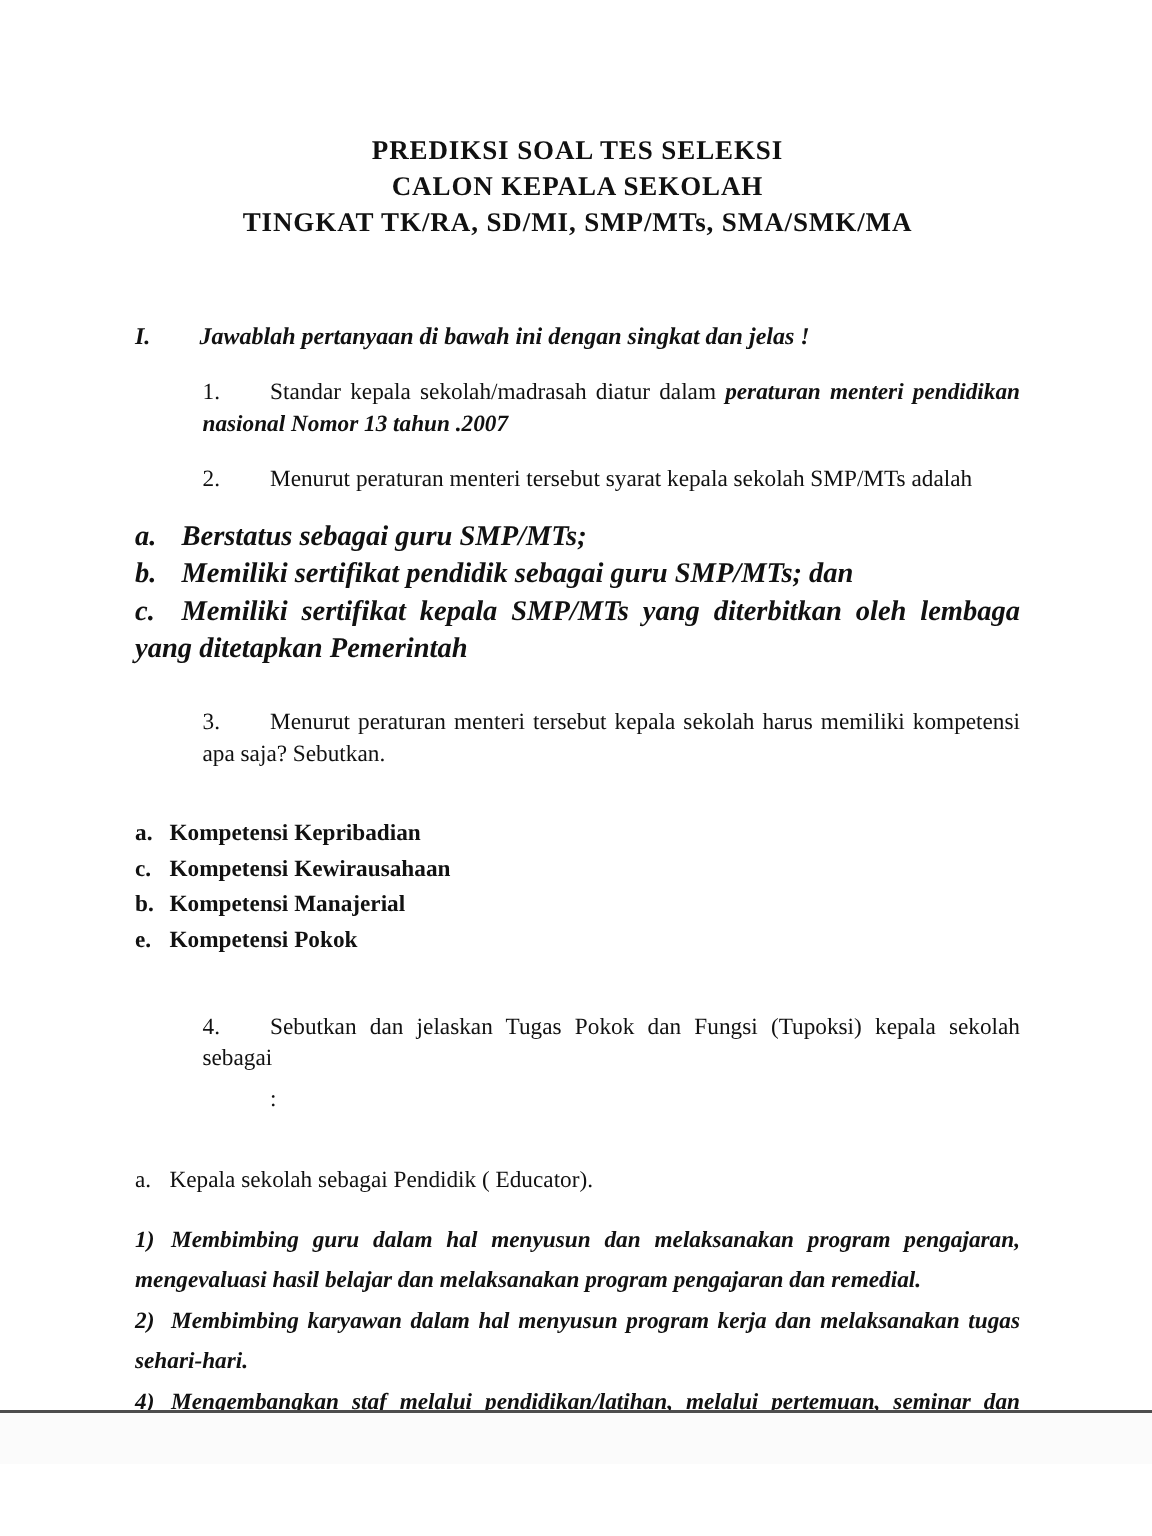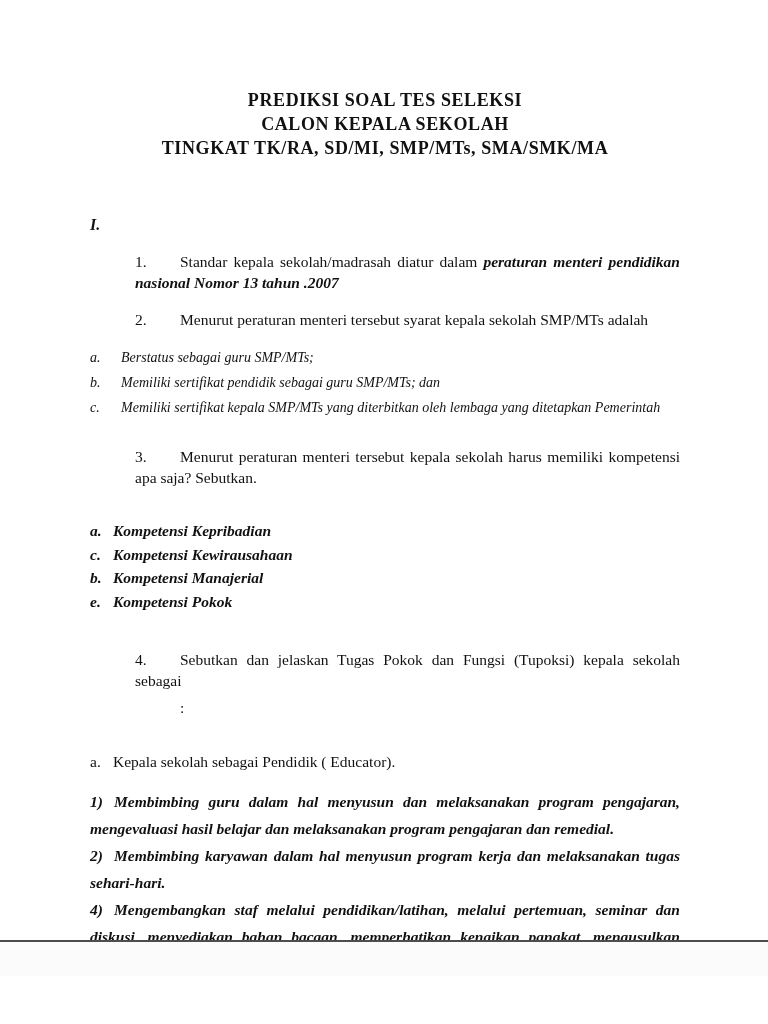--- a/index.html
+++ b/index.html
@@ -42,35 +42,34 @@
     line-height: 21px;
   }
   .qnum { display: inline-block; width: 45px; }
   .bolditalic { font-weight: bold; font-style: italic; }
   .mt-q1 { margin-top: 16px; }
   .mt-q3 { margin-top: 26px; }
   .mt-q4 { margin-top: 36px; }
   .colon-line { margin-left: 45px; margin-top: 6px; }
   
   .abc-list {
-    font-weight: normal;
+    font-weight: bold;
     font-style: italic;
-    font-size: 14px;
+    font-size: 19px;
   }
   .abc-list p {
     margin: 0;
     line-height: 25px;
     text-align: justify;
   }
   .abc-label { display: inline-block; width: 31px; }
   
   .comp-list {
     margin-top: 31px;
     font-weight: bold;
-    font-style: italic;
     font-size: 15.5px;
   }
   .comp-list p { margin: 0; line-height: 23.5px; }
   .comp-label { display: inline-block; width: 23px; }
   
   .sub-a {
     margin-top: 33px;
     font-size: 15.5px;
     line-height: 21px;
   }
@@ -113,20 +112,21 @@
   <div class="content">
 
     <div class="title-block">
       <div>PREDIKSI SOAL TES SELEKSI</div>
       <div>CALON KEPALA SEKOLAH</div>
       <div>TINGKAT TK/RA, SD/MI, SMP/MTs, SMA/SMK/MA</div>
     </div>
 
     <div class="section-heading">
       <span class="roman">I.</span>
+      <span>Jawablah pertanyaan di bawah ini dengan singkat dan jelas !</span>
     </div>
 
     <p class="qitem mt-q1">
       <span class="qnum">1.</span><span>Standar kepala sekolah/madrasah diatur dalam </span><span class="bolditalic">peraturan menteri pendidikan nasional Nomor  13 tahun .2007</span>
     </p>
 
     <p class="qitem">
       <span class="qnum">2.</span><span>Menurut peraturan menteri tersebut syarat kepala sekolah SMP/MTs adalah</span>
     </p>
 

